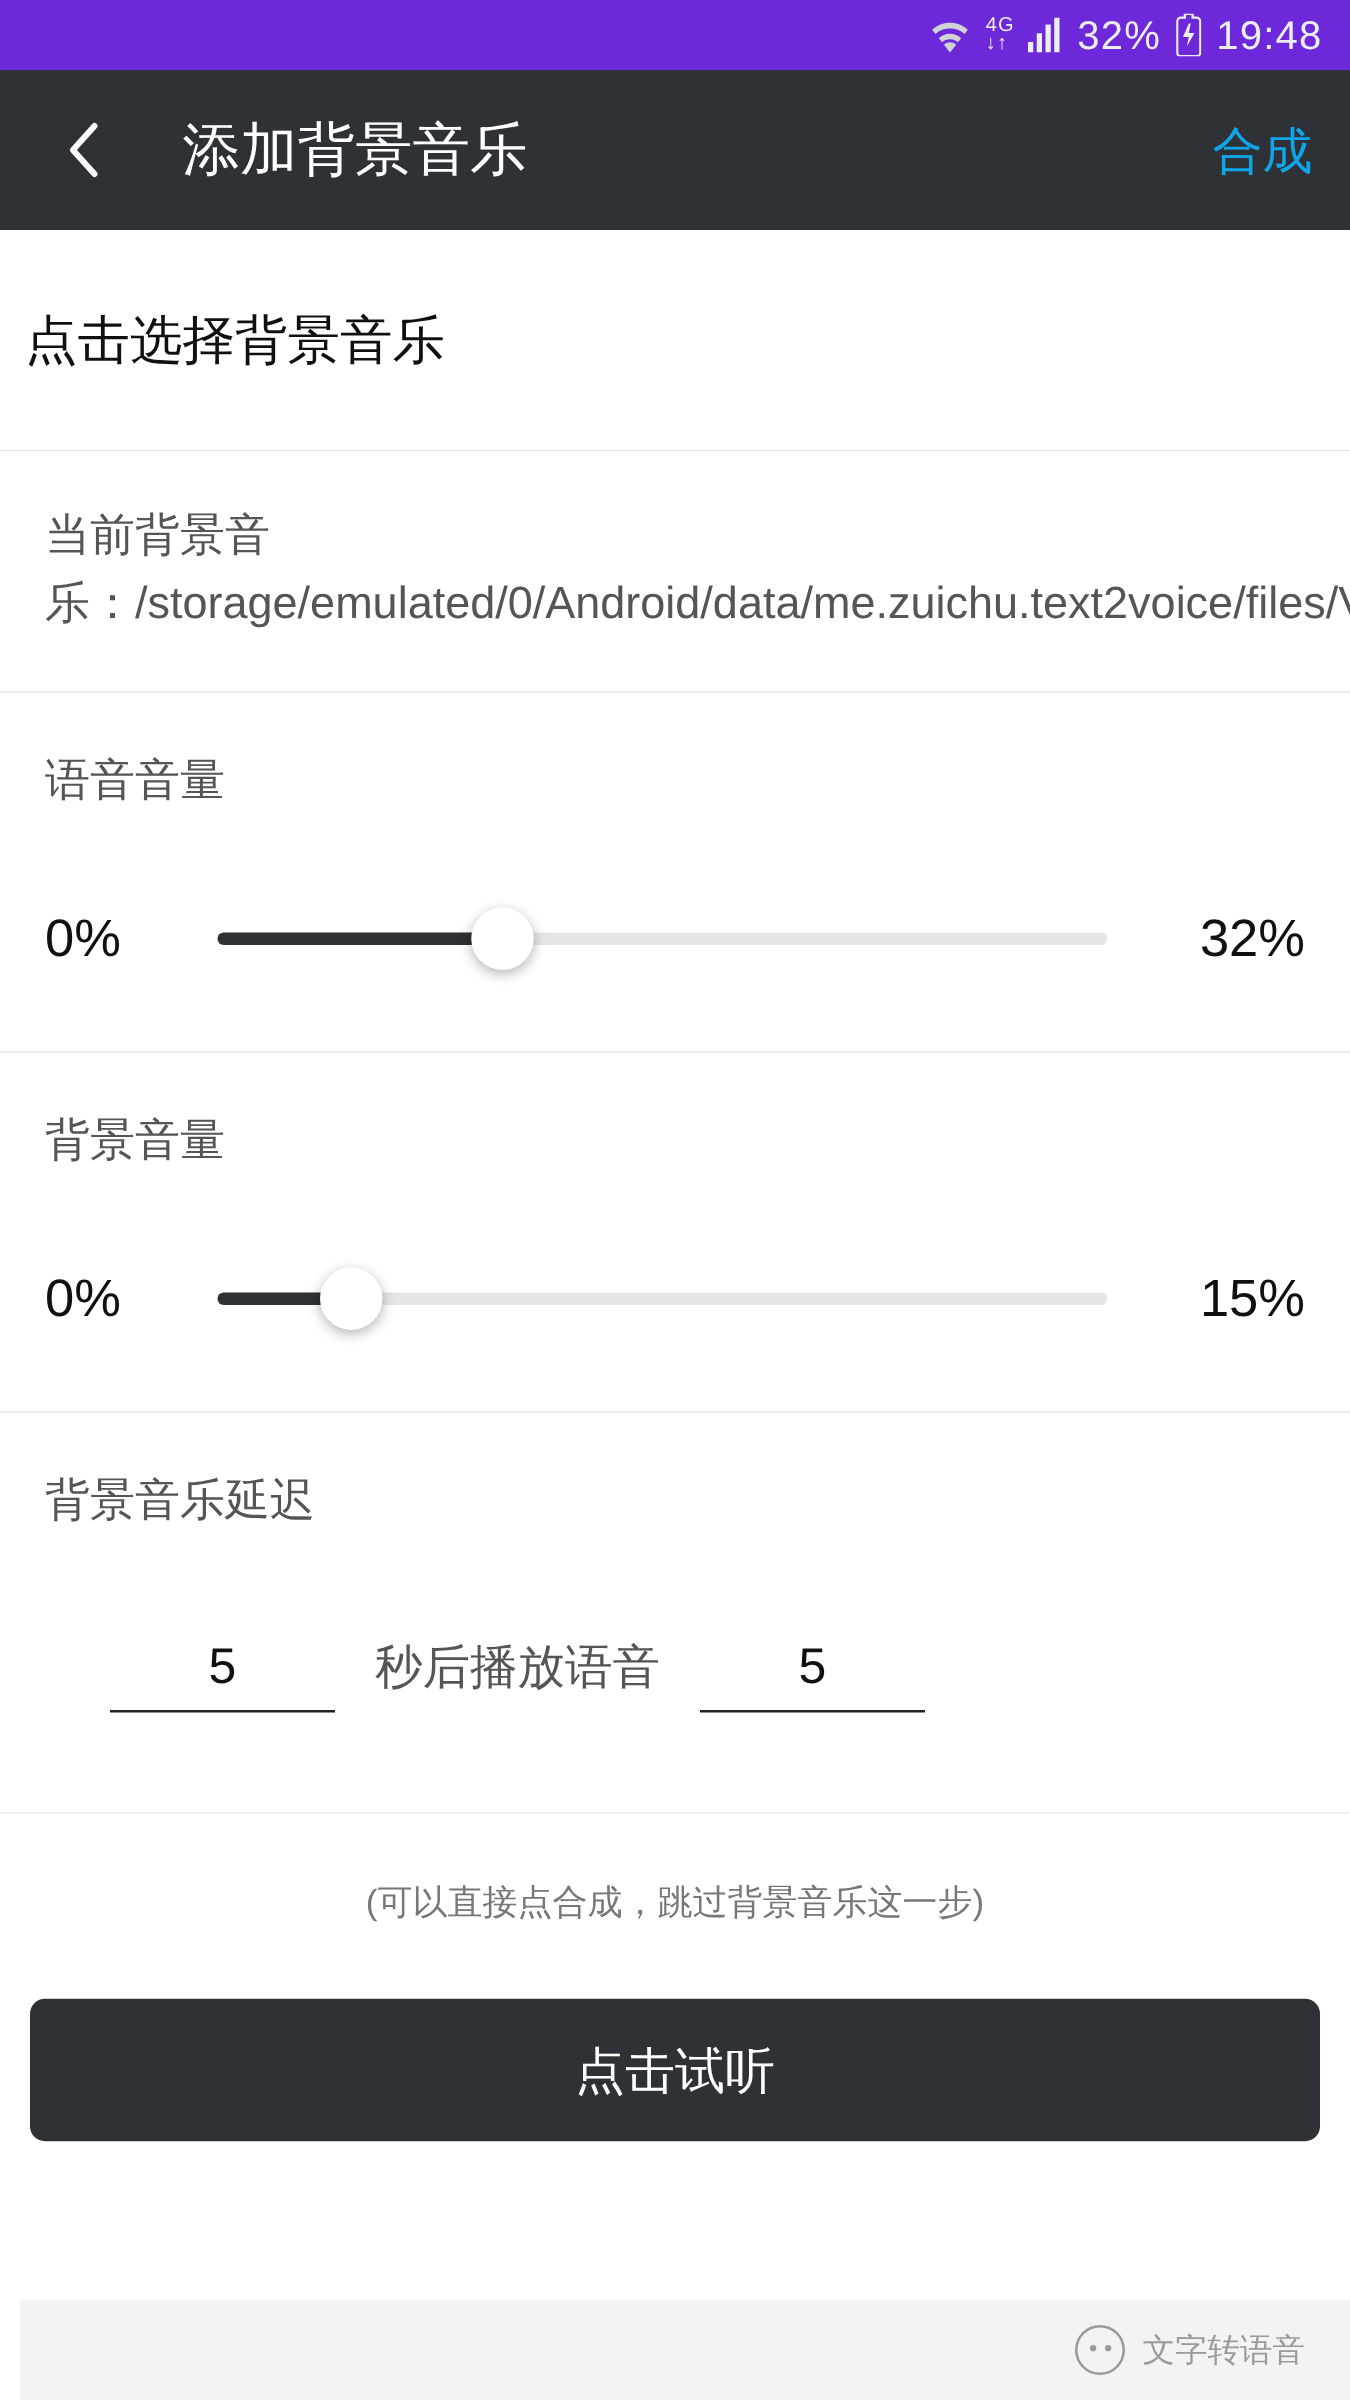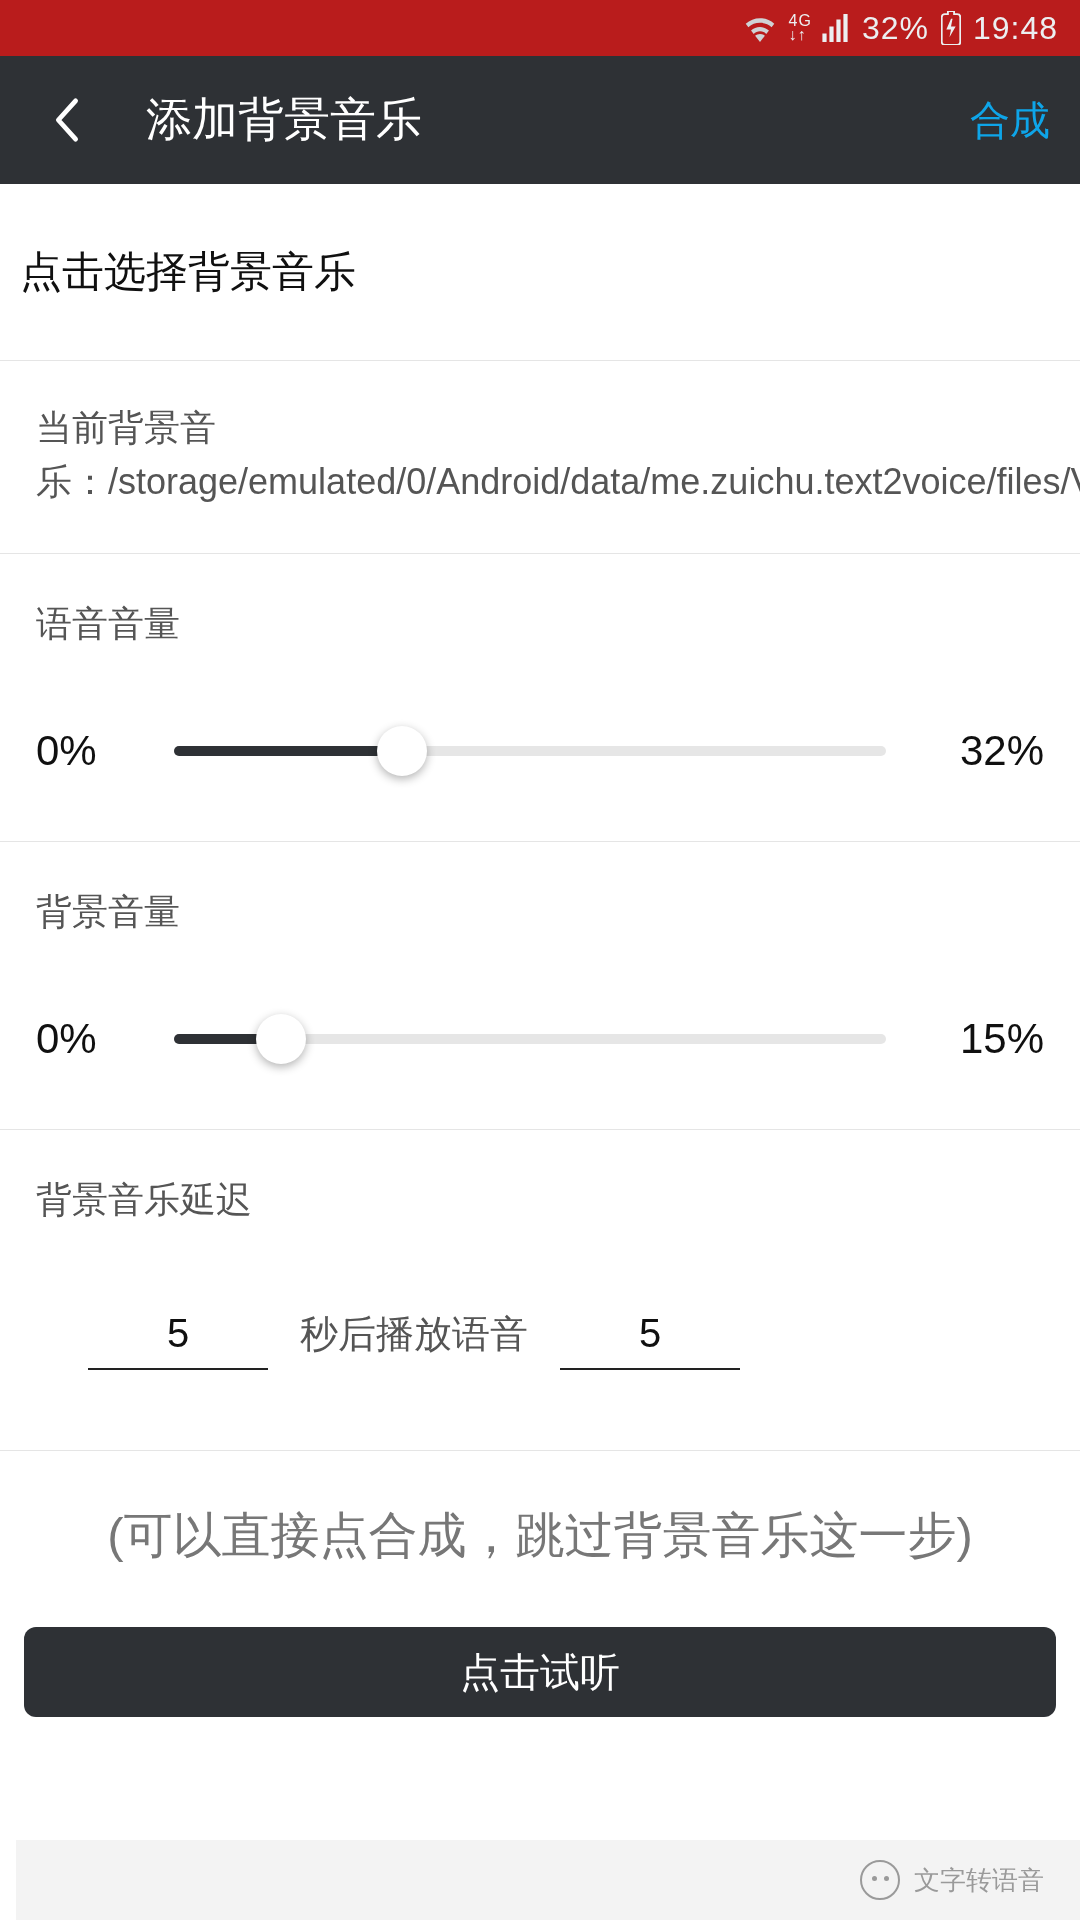--- a/index.html
+++ b/index.html
@@ -1,21 +1,21 @@
 <!DOCTYPE html>
 <html><head>
 <meta charset="utf-8">
 <style>
   * { box-sizing: border-box; margin: 0; padding: 0; }
   html, body { width: 1080px; height: 1920px; font-family: "Helvetica Neue", Arial, "PingFang SC", "Microsoft YaHei", sans-serif; background: #fff; overflow: hidden; }
 
   
   .status-bar {
     height: 56px;
-    background: #b91c1c;
+    background: #6d28d9;
     color: #eceff1;
     display: flex;
     justify-content: flex-end;
     align-items: center;
     padding: 0 22px;
     font-size: 32px;
     gap: 12px;
     letter-spacing: 1px;
   }
   .status-bar .spacer { flex: 1; }
@@ -137,27 +137,27 @@
     color: #101010;
   }
   .delay-text {
     font-size: 38px;
     color: #555;
   }
 
   
   .hint {
     text-align: center;
-    font-size: 49px;
+    font-size: 28px;
     color: #777;
     margin: 52px 0 58px;
   }
   .play-btn {
     margin: 0 24px;
-    height: 90px;
+    height: 114px;
     background: #2e3135;
     color: #fff;
     font-size: 40px;
     border: none;
     border-radius: 12px;
     width: calc(100% - 48px);
     display: flex;
     align-items: center;
     justify-content: center;
   }

